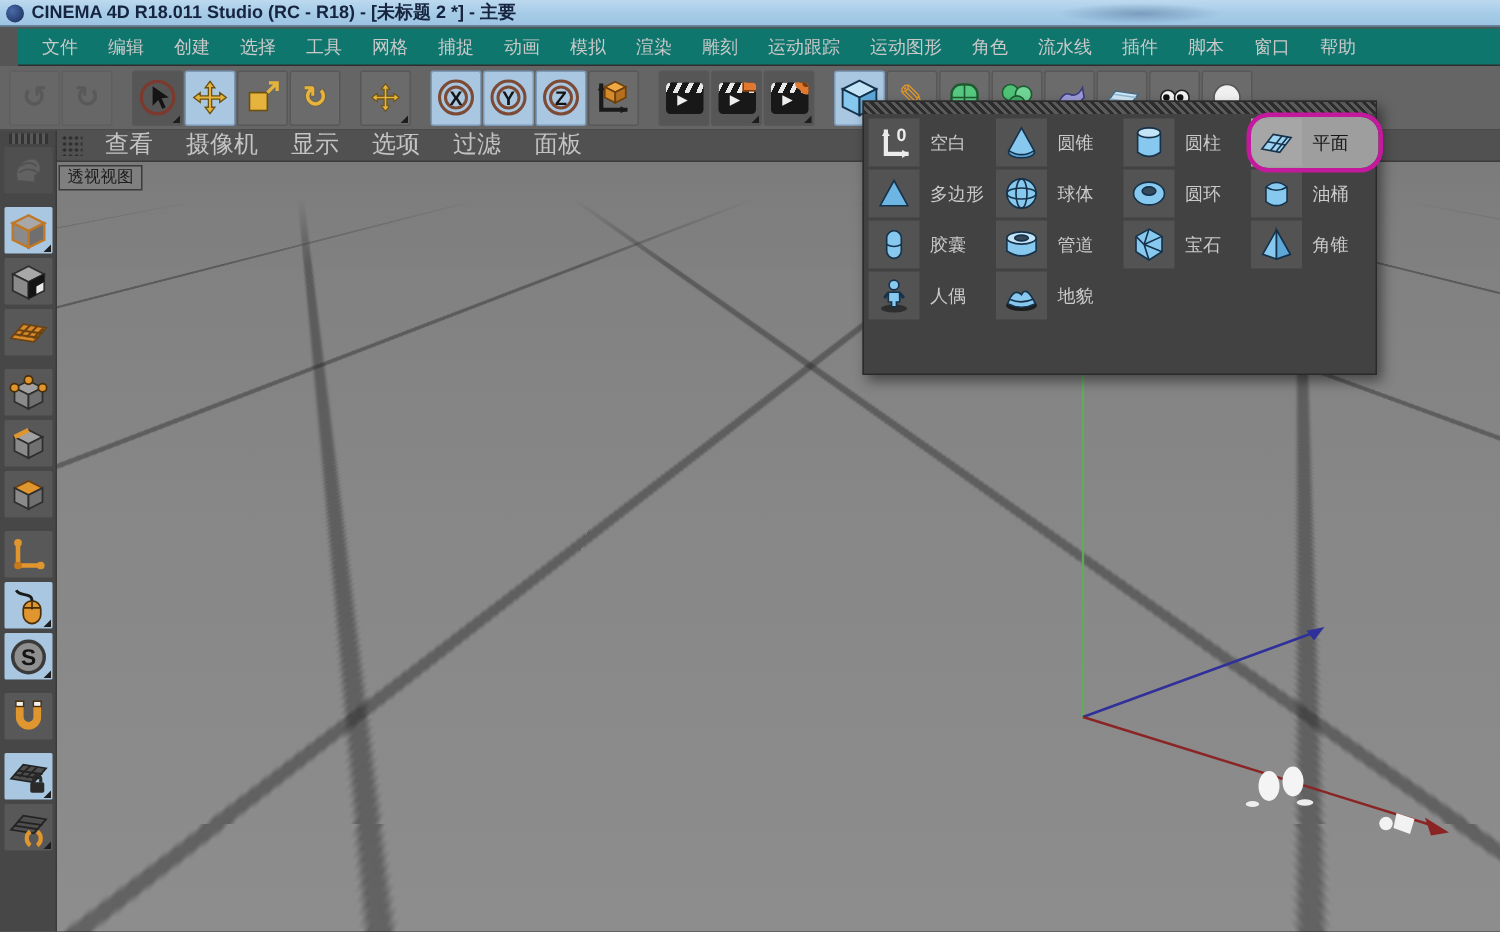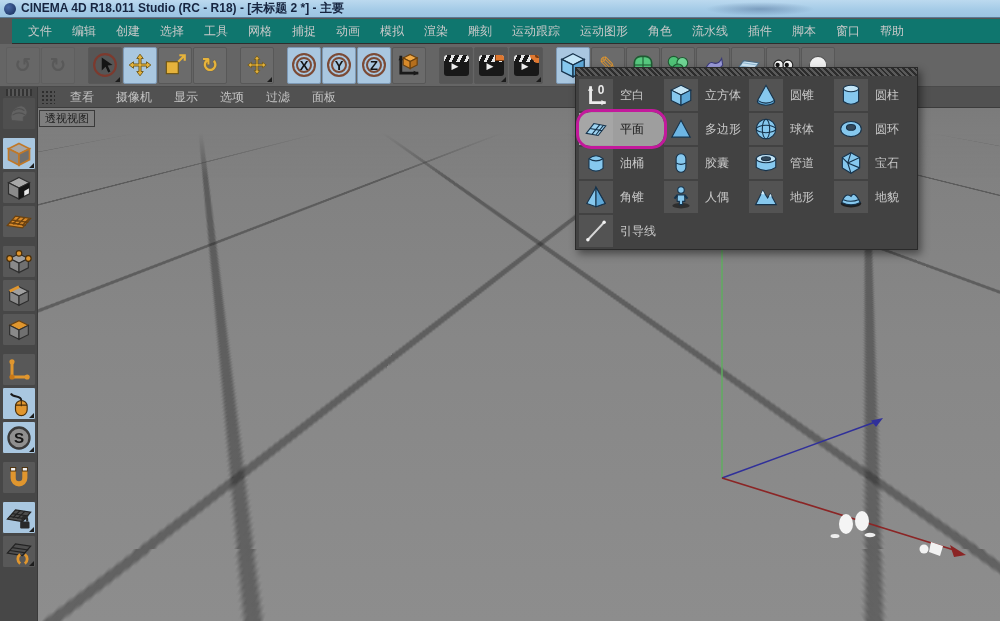--- a/index.html
+++ b/index.html
@@ -60,21 +60,21 @@
   .sbtn.disabled { opacity:.5; }
   .sgap { height:6px; flex:0 0 auto; }
   .sbtn .corner { position:absolute; right:1px; bottom:1px; width:0; height:0;
     border-left:5px solid transparent; border-bottom:5px solid #1d1d1d; }
 
   
   #vpmenu { position:absolute; left:38px; top:87px; width:962px; height:21px; background:#515151;
     border-bottom:1px solid #3c3c3c; display:flex; align-items:center; z-index:5; }
   #vpmenu .vgrip { width:14px; height:14px; margin:0 4px 0 3px;
     background:radial-gradient(#2e2e2e 1px, transparent 1.2px); background-size:4px 4px; }
-  #vpmenu .vitem { color:#c3c3c3; font-size:12px; padding:0 11px; line-height:20px; }
+  #vpmenu .vitem { color:#c3c3c3; font-size:16px; padding:0 11px; line-height:20px; }
 
   
   #viewport { position:absolute; left:38px; top:108px; width:973px; height:513px; overflow:hidden;
     background:linear-gradient(180deg,#7b7b7b 0px,#808080 40px,#878787 45%,#8d8d8d 100%); }
   #gridplane { position:absolute; top:24px; left:50%; width:6200px; height:3200px; margin-left:-3100px;
     transform-origin:50% 0; transform:perspective(310px) rotateX(66deg);
     background-image:
       repeating-linear-gradient(45deg, rgba(28,28,28,.38) 0 3px, transparent 3px 128px),
       repeating-linear-gradient(135deg, rgba(28,28,28,.38) 0 3px, transparent 3px 128px); }
   #horizonfog { position:absolute; left:0; top:0; width:100%; height:70px;
@@ -416,30 +416,20 @@
         <span class="picon">
             <svg width="26" height="26" viewBox="0 0 24 24">
           <path d="M7 4 V19 H21" fill="none" stroke="#ececec" stroke-width="2.6"></path>
           <path d="M7 4 l-2.5 4 h5 Z M21 19 l-4 -2.5 v5 Z" fill="#ececec"></path>
           <text x="13.5" y="11" font-size="11" font-weight="bold" fill="#ececec">0</text>
         </svg>
           </span>
         <span class="plabel">空白</span>
       </div>
 
-      <div class="pitem">
-        <span class="picon">
-            <svg width="26" height="26" viewBox="0 0 24 24">
-          <polygon points="12,3 21,7.5 12,12 3,7.5" fill="#c2e4f6" stroke="#16324a"></polygon>
-          <polygon points="3,7.5 12,12 12,21.5 3,17" fill="#86c8ee" stroke="#16324a"></polygon>
-          <polygon points="12,12 21,7.5 21,17 12,21.5" fill="#5ea8d8" stroke="#16324a"></polygon>
-        </svg>
-          </span>
-        <span class="plabel">立方体</span>
-      </div>
 
       <div class="pitem">
         <span class="picon">
             <svg width="26" height="26" viewBox="0 0 24 24">
           <ellipse cx="12" cy="18" rx="8" ry="3.4" fill="#5ea8d8" stroke="#16324a"></ellipse>
           <path d="M4.2 17 L12 3 L19.8 17 Q12 22 4.2 17 Z" fill="#86c8ee" stroke="#16324a"></path>
         </svg>
           </span>
         <span class="plabel">圆锥</span>
       </div>
@@ -552,50 +542,31 @@
             <svg width="26" height="26" viewBox="0 0 24 24">
           <ellipse cx="12" cy="20" rx="8" ry="2.5" fill="#2e2e2e"></ellipse>
           <circle cx="12" cy="5.5" r="3" fill="#86c8ee" stroke="#16324a"></circle>
           <path d="M8.5 10 h7 v6 h-2 v3 h-3 v-3 h-2 Z" fill="#86c8ee" stroke="#16324a"></path>
           <path d="M8.5 10.5 l-2.5 3 M15.5 10.5 l2.5 3" stroke="#16324a" stroke-width="2" fill="none"></path>
         </svg>
           </span>
         <span class="plabel">人偶</span>
       </div>
 
-      <div class="pitem">
-        <span class="picon">
-            <svg width="26" height="26" viewBox="0 0 24 24">
-          <polygon points="2.5,19 9,6 13.5,13 16,9 21.5,19" fill="#86c8ee" stroke="#16324a"></polygon>
-          <path d="M9 6 l1.8 3.5 l-3.4 0 Z M16 9 l1.4 2.6 l-2.6 0 Z" fill="#d8eefa"></path>
-        </svg>
-          </span>
-        <span class="plabel">地形</span>
-      </div>
 
       <div class="pitem">
         <span class="picon">
             <svg width="26" height="26" viewBox="0 0 24 24">
           <ellipse cx="12" cy="18" rx="9.5" ry="3.6" fill="#1e1e1e"></ellipse>
           <path d="M3.5 17 Q7 7 12 11.5 Q15 5.5 20.5 17 Q12 21.5 3.5 17 Z" fill="#86c8ee" stroke="#16324a"></path>
           <path d="M5 14.5 Q12 17.5 19.5 14.2" fill="none" stroke="#16324a"></path>
         </svg>
           </span>
         <span class="plabel">地貌</span>
       </div>
 
-      <div class="pitem">
-        <span class="picon">
-            <svg width="26" height="26" viewBox="0 0 24 24">
-          <line x1="5" y1="19.5" x2="19" y2="4.5" stroke="#d8d8d8" stroke-width="2"></line>
-          <circle cx="19.5" cy="4" r="1.6" fill="#f2f2f2"></circle>
-          <circle cx="4.5" cy="20" r="1.6" fill="#f2f2f2"></circle>
-        </svg>
-          </span>
-        <span class="plabel">引导线</span>
-      </div>
 
       <div class="pitem"></div>
       <div class="pitem"></div>
     </div>
   </div>
 
 </div>
 
 </body></html>

